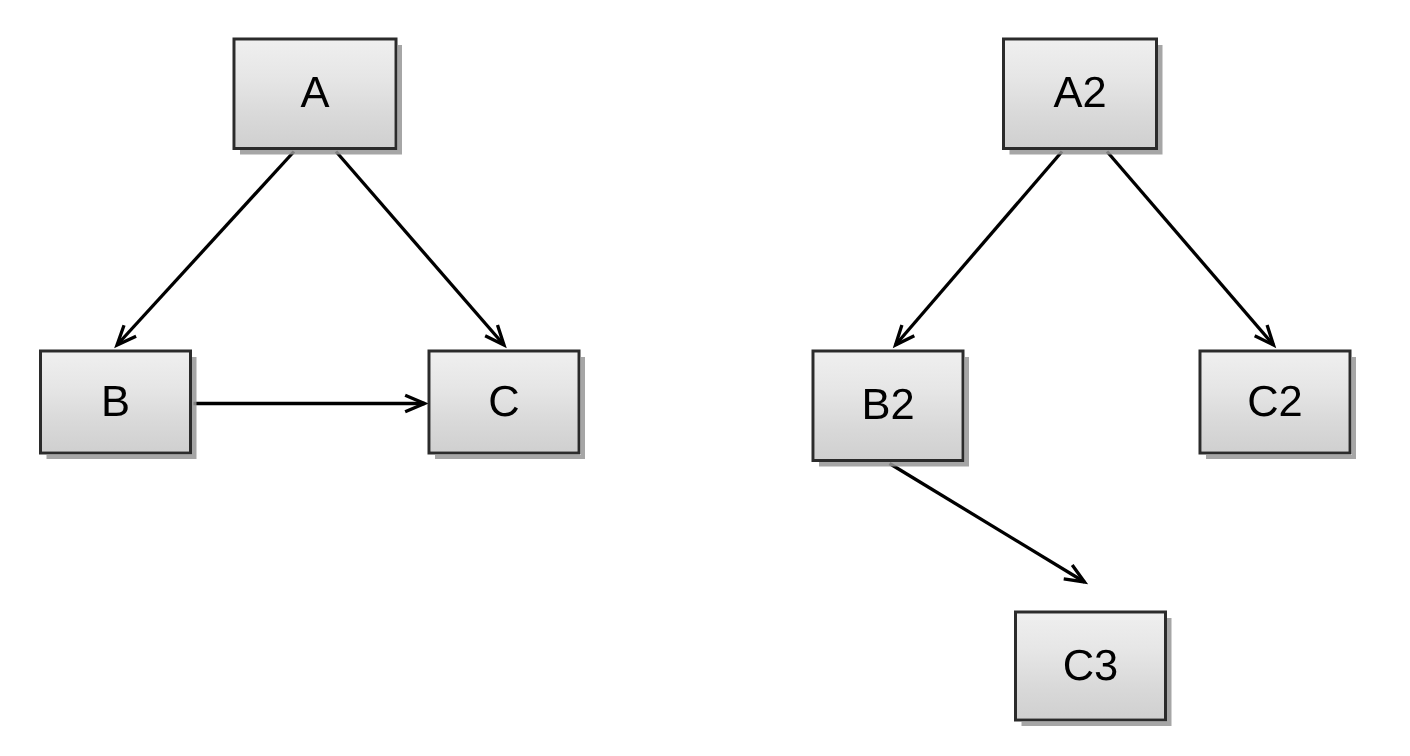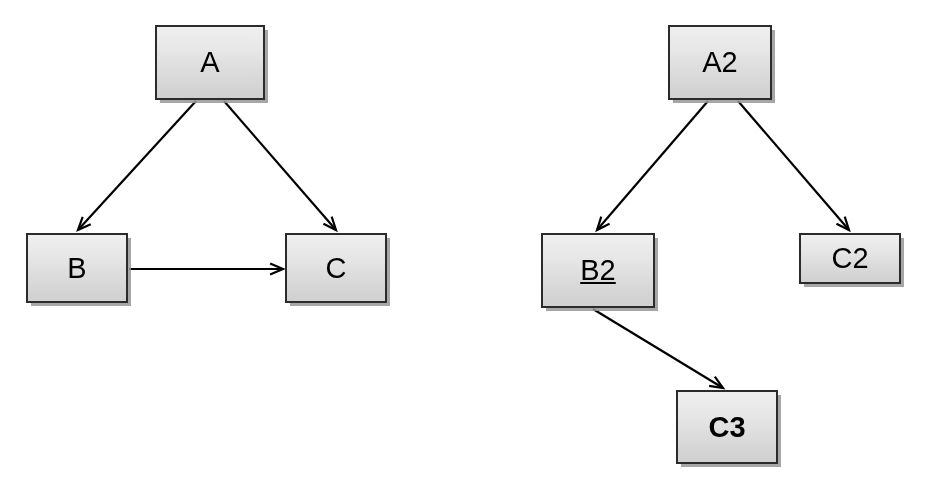--- a/index.html
+++ b/index.html
@@ -83,23 +83,23 @@
       </div>
       <div class="node" style="left: 26px; top: 233px; width: 102px; height: 70px;">
         <span class="node-label">B</span>
       </div>
       <div class="node" style="left: 285px; top: 233px; width: 102px; height: 70px;">
         <span class="node-label">C</span>
       </div>
       <div class="node" style="left: 668px; top: 25px; width: 104px; height: 75px;">
         <span class="node-label">A2</span>
       </div>
-      <div class="node" style="left: 541px; top: 233px; width: 114px; height: 75px; text-decoration: underline;">
+      <div class="node" style="left: 541px; top: 233px; width: 102px; height: 75px;">
         <span class="node-label">B2</span>
       </div>
-      <div class="node" style="left: 799px; top: 233px; width: 102px; height: 51px;">
+      <div class="node" style="left: 799px; top: 233px; width: 102px; height: 70px;">
         <span class="node-label">C2</span>
       </div>
-      <div class="node" style="left: 676px; top: 390px; width: 102px; height: 74px; font-weight: bold;">
+      <div class="node" style="left: 676px; top: 407px; width: 102px; height: 74px;">
         <span class="node-label">C3</span>
       </div>
     </div>
 </div>
 
 </body></html>

